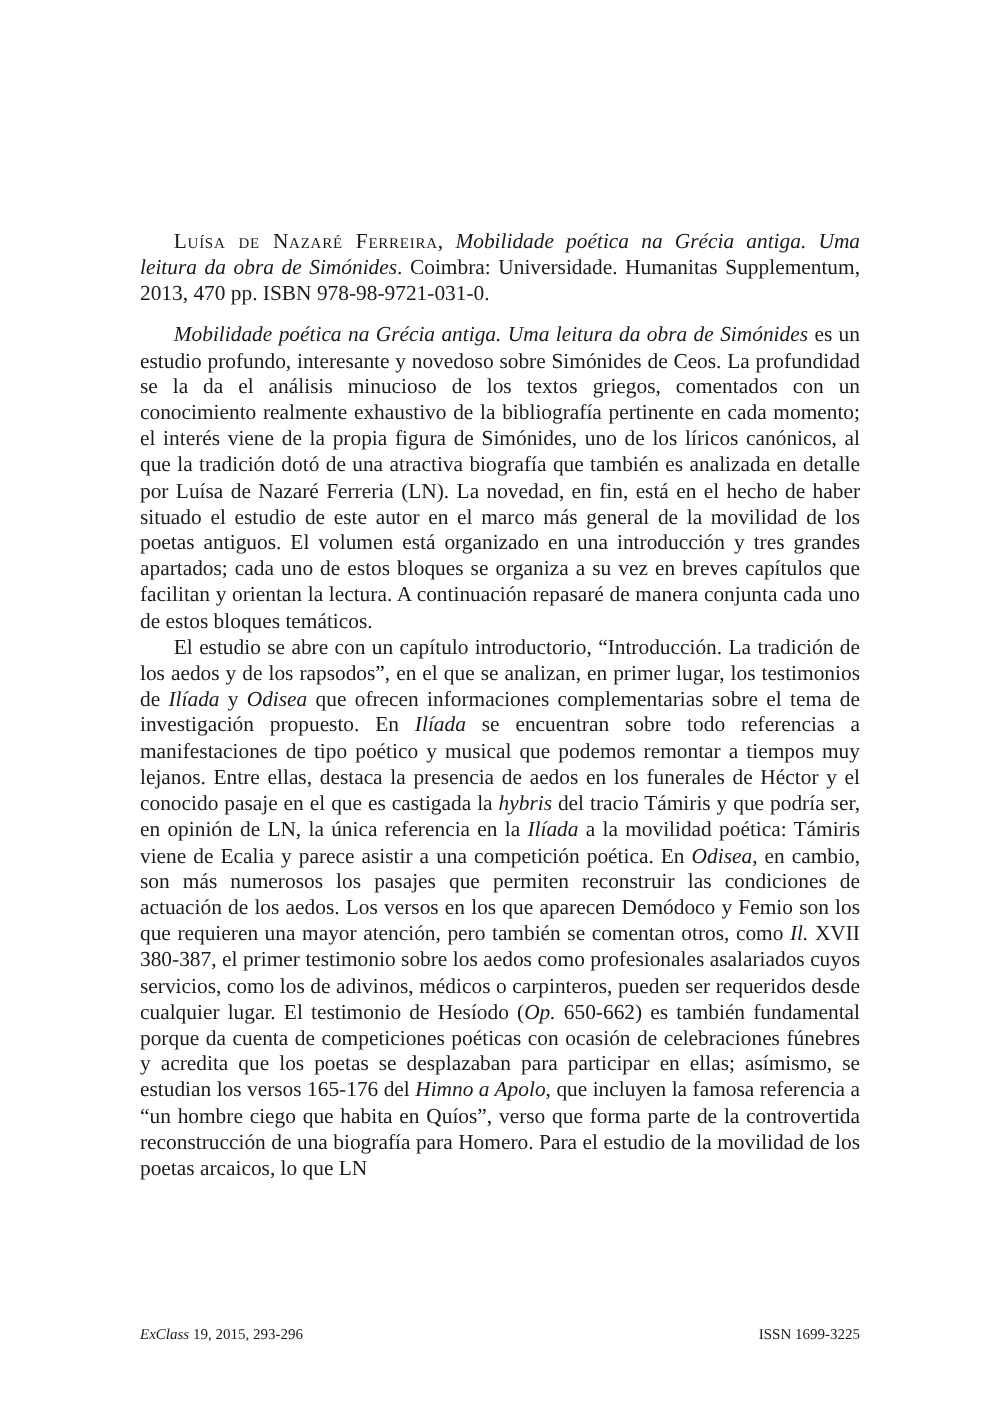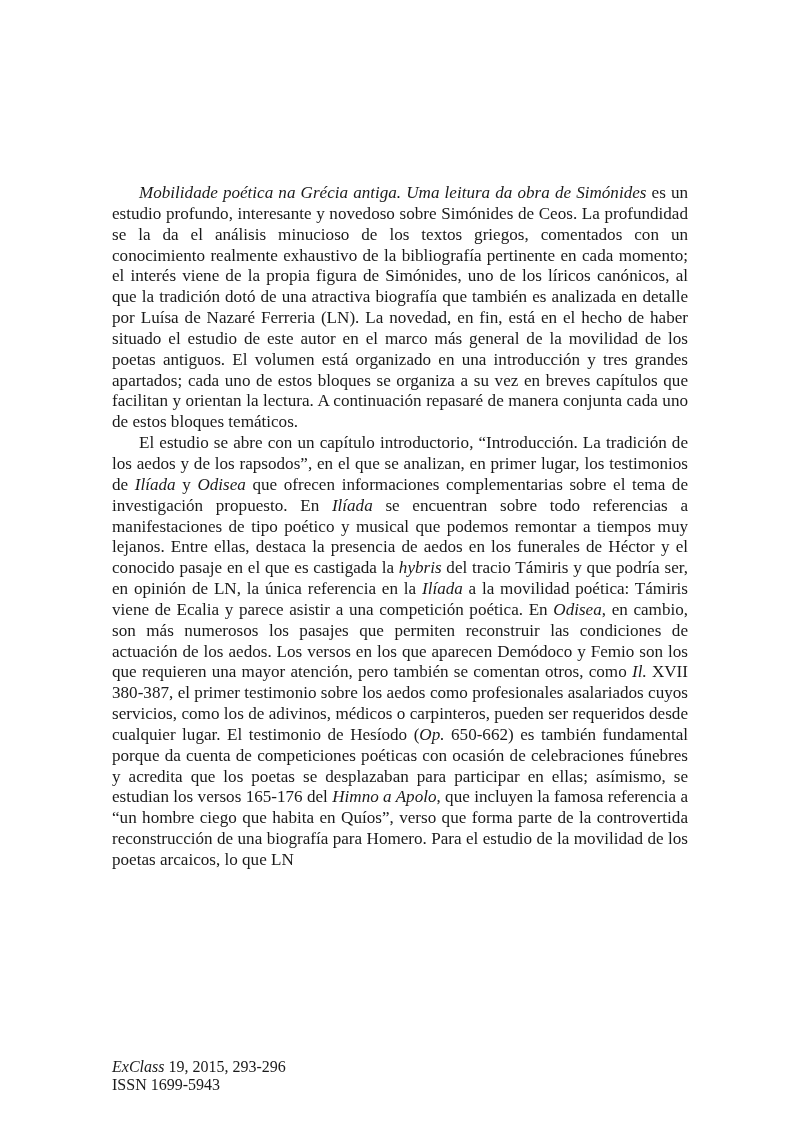--- a/index.html
+++ b/index.html
@@ -63,49 +63,51 @@
   i, .it {
     font-style: italic;
   }
 
   
   .footer {
     position: absolute;
     left: 112px;
     top: 1058px;
     width: 576px;
-    font-size: 16px;
+    font-size: 12px;
     line-height: 18px;
     display: flex;
     justify-content: space-between;
     align-items: baseline;
-    flex-direction: column;
   }
   .footer-left, .footer-right {
     white-space: nowrap;
   }
   .footer-journal {
     font-style: italic;
   }
 </style>
 </head>
 <body>
 
 <div class="page">
 
   <div class="column">
 
+    <p class="citation">
+      <span class="smallcaps">Luísa de Nazaré Ferreira</span><span>, </span><i>Mobilidade poética na Grécia antiga. Uma leitura da obra de Simónides</i><span>. Coimbra: Universidade. Humanitas Supplementum, 2013, 470 pp. ISBN 978-98-9721-031-0.</span>
+    </p>
 
     <div>
         <p class="body-text"><i>Mobilidade poética na Grécia antiga. Uma leitura da obra de Simónides</i><span> es un estudio profundo, interesante y novedoso sobre Simónides de Ceos. La profundidad se la da el análisis minucioso de los textos griegos, comentados con un conocimiento realmente exhaustivo de la bibliografía pertinente en cada momento; el interés viene de la propia figura de Simónides, uno de los líricos canónicos, al que la tradición dotó de una atractiva biografía que también es analizada en detalle por Luísa de Nazaré Ferreria (LN). La novedad, en fin, está en el hecho de haber situado el estudio de este autor en el marco más general de la movilidad de los poetas antiguos. El volumen está organizado en una introducción y tres grandes apartados; cada uno de estos bloques se organiza a su vez en breves capítulos que facilitan y orientan la lectura. A continuación repasaré de manera conjunta cada uno de estos bloques temáticos.</span></p>
         <p class="body-text"><span>El estudio se abre con un capítulo introductorio, “Introducción. La tradición de los aedos y de los rapsodos”, en el que se analizan, en primer lugar, los testimonios de </span><i>Ilíada</i><span> y </span><i>Odisea</i><span> que ofrecen informaciones complementarias sobre el tema de investigación propuesto. En </span><i>Ilíada</i><span> se encuentran sobre todo referencias a manifestaciones de tipo poético y musical que podemos remontar a tiempos muy lejanos. Entre ellas, destaca la presencia de aedos en los funerales de Héctor y el conocido pasaje en el que es castigada la </span><i>hybris</i><span> del tracio Támiris y que podría ser, en opinión de LN, la única referencia en la </span><i>Ilíada</i><span> a la movilidad poética: Támiris viene de Ecalia y parece asistir a una competición poética. En </span><i>Odisea</i><span>, en cambio, son más numerosos los pasajes que permiten reconstruir las condiciones de actuación de los aedos. Los versos en los que aparecen Demódoco y Femio son los que requieren una mayor atención, pero también se comentan otros, como </span><i>Il.</i><span> XVII 380-387, el primer testimonio sobre los aedos como profesionales asalariados cuyos servicios, como los de adivinos, médicos o carpinteros, pueden ser requeridos desde cualquier lugar. El testimonio de Hesíodo (</span><i>Op.</i><span> 650-662) es también fundamental porque da cuenta de competiciones poéticas con ocasión de celebraciones fúnebres y acredita que los poetas se desplazaban para participar en ellas; asímismo, se estudian los versos 165-176 del </span><i>Himno a Apolo</i><span>, que incluyen la famosa referencia a “un hombre ciego que habita en Quíos”, verso que forma parte de la controvertida reconstrucción de una biografía para Homero. Para el estudio de la movilidad de los poetas arcaicos, lo que LN</span></p>
       </div>
 
   </div>
 
   <div class="footer">
     <div class="footer-left">
       <span class="footer-journal">ExClass</span><span> 19, 2015, 293-296</span>
     </div>
-    <div class="footer-right">ISSN 1699-5943</div>
+    <div class="footer-right">ISSN 1699-3225</div>
   </div>
 
 </div>
 
 </body></html>

